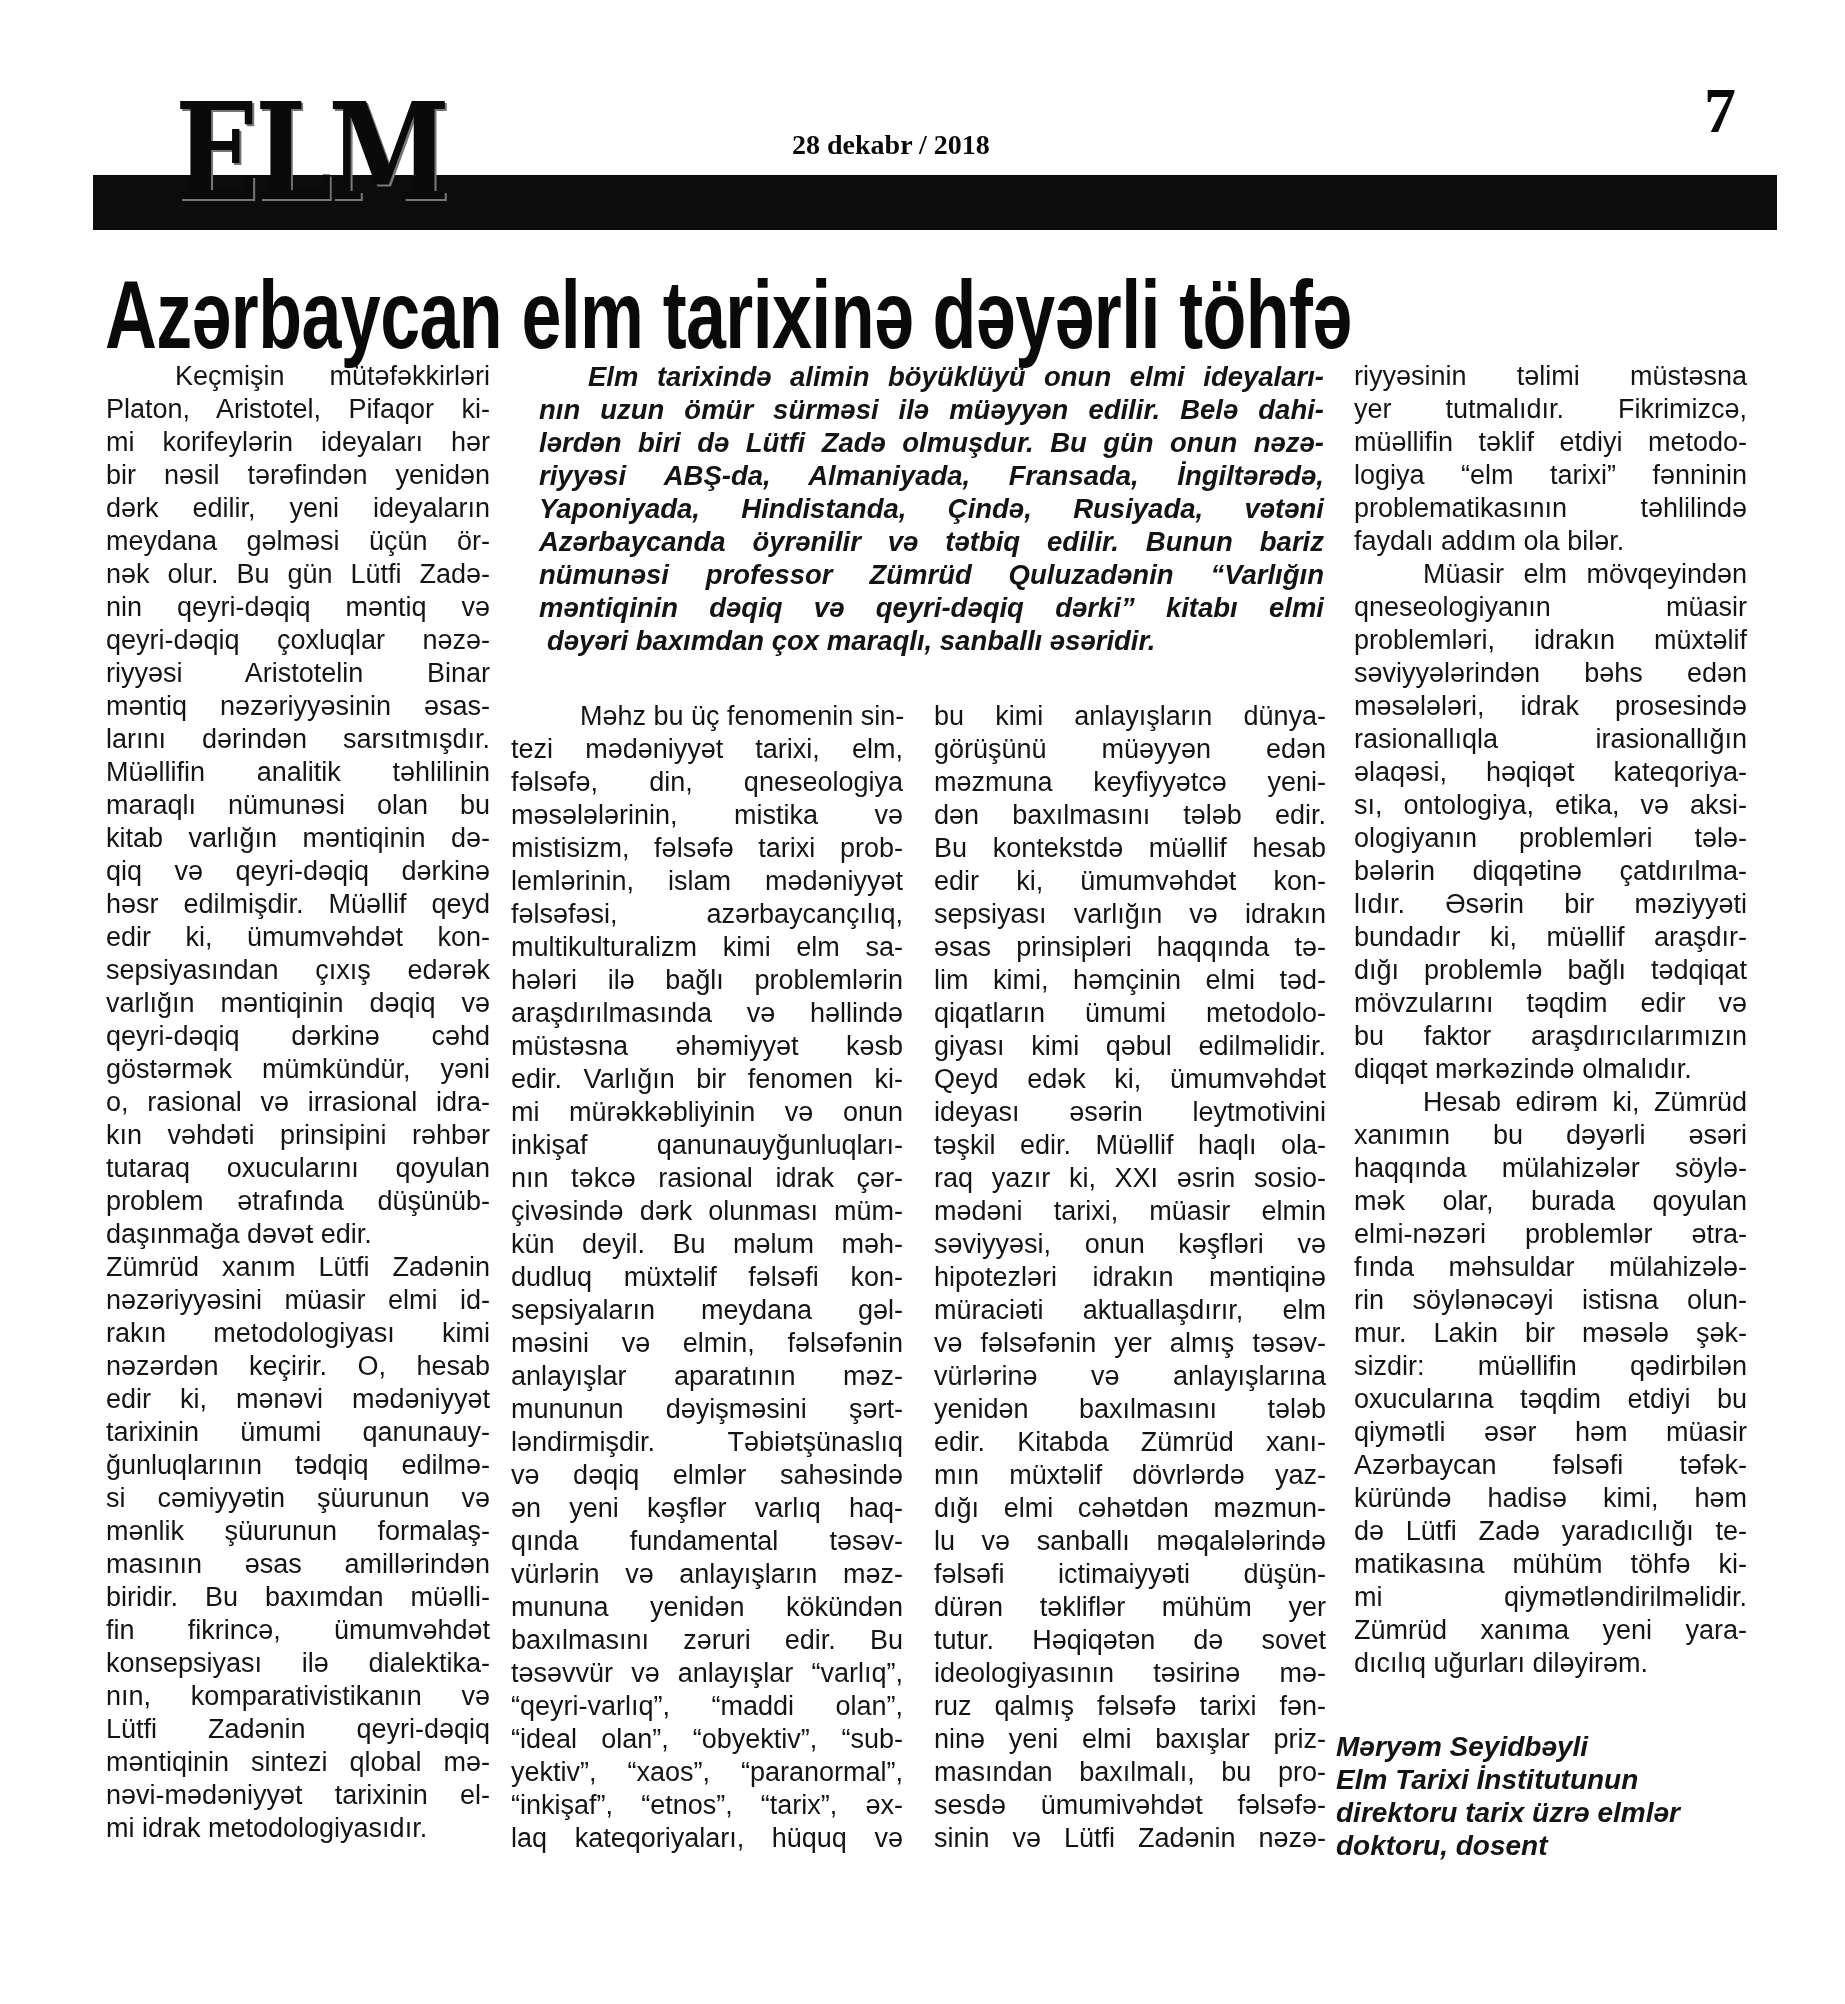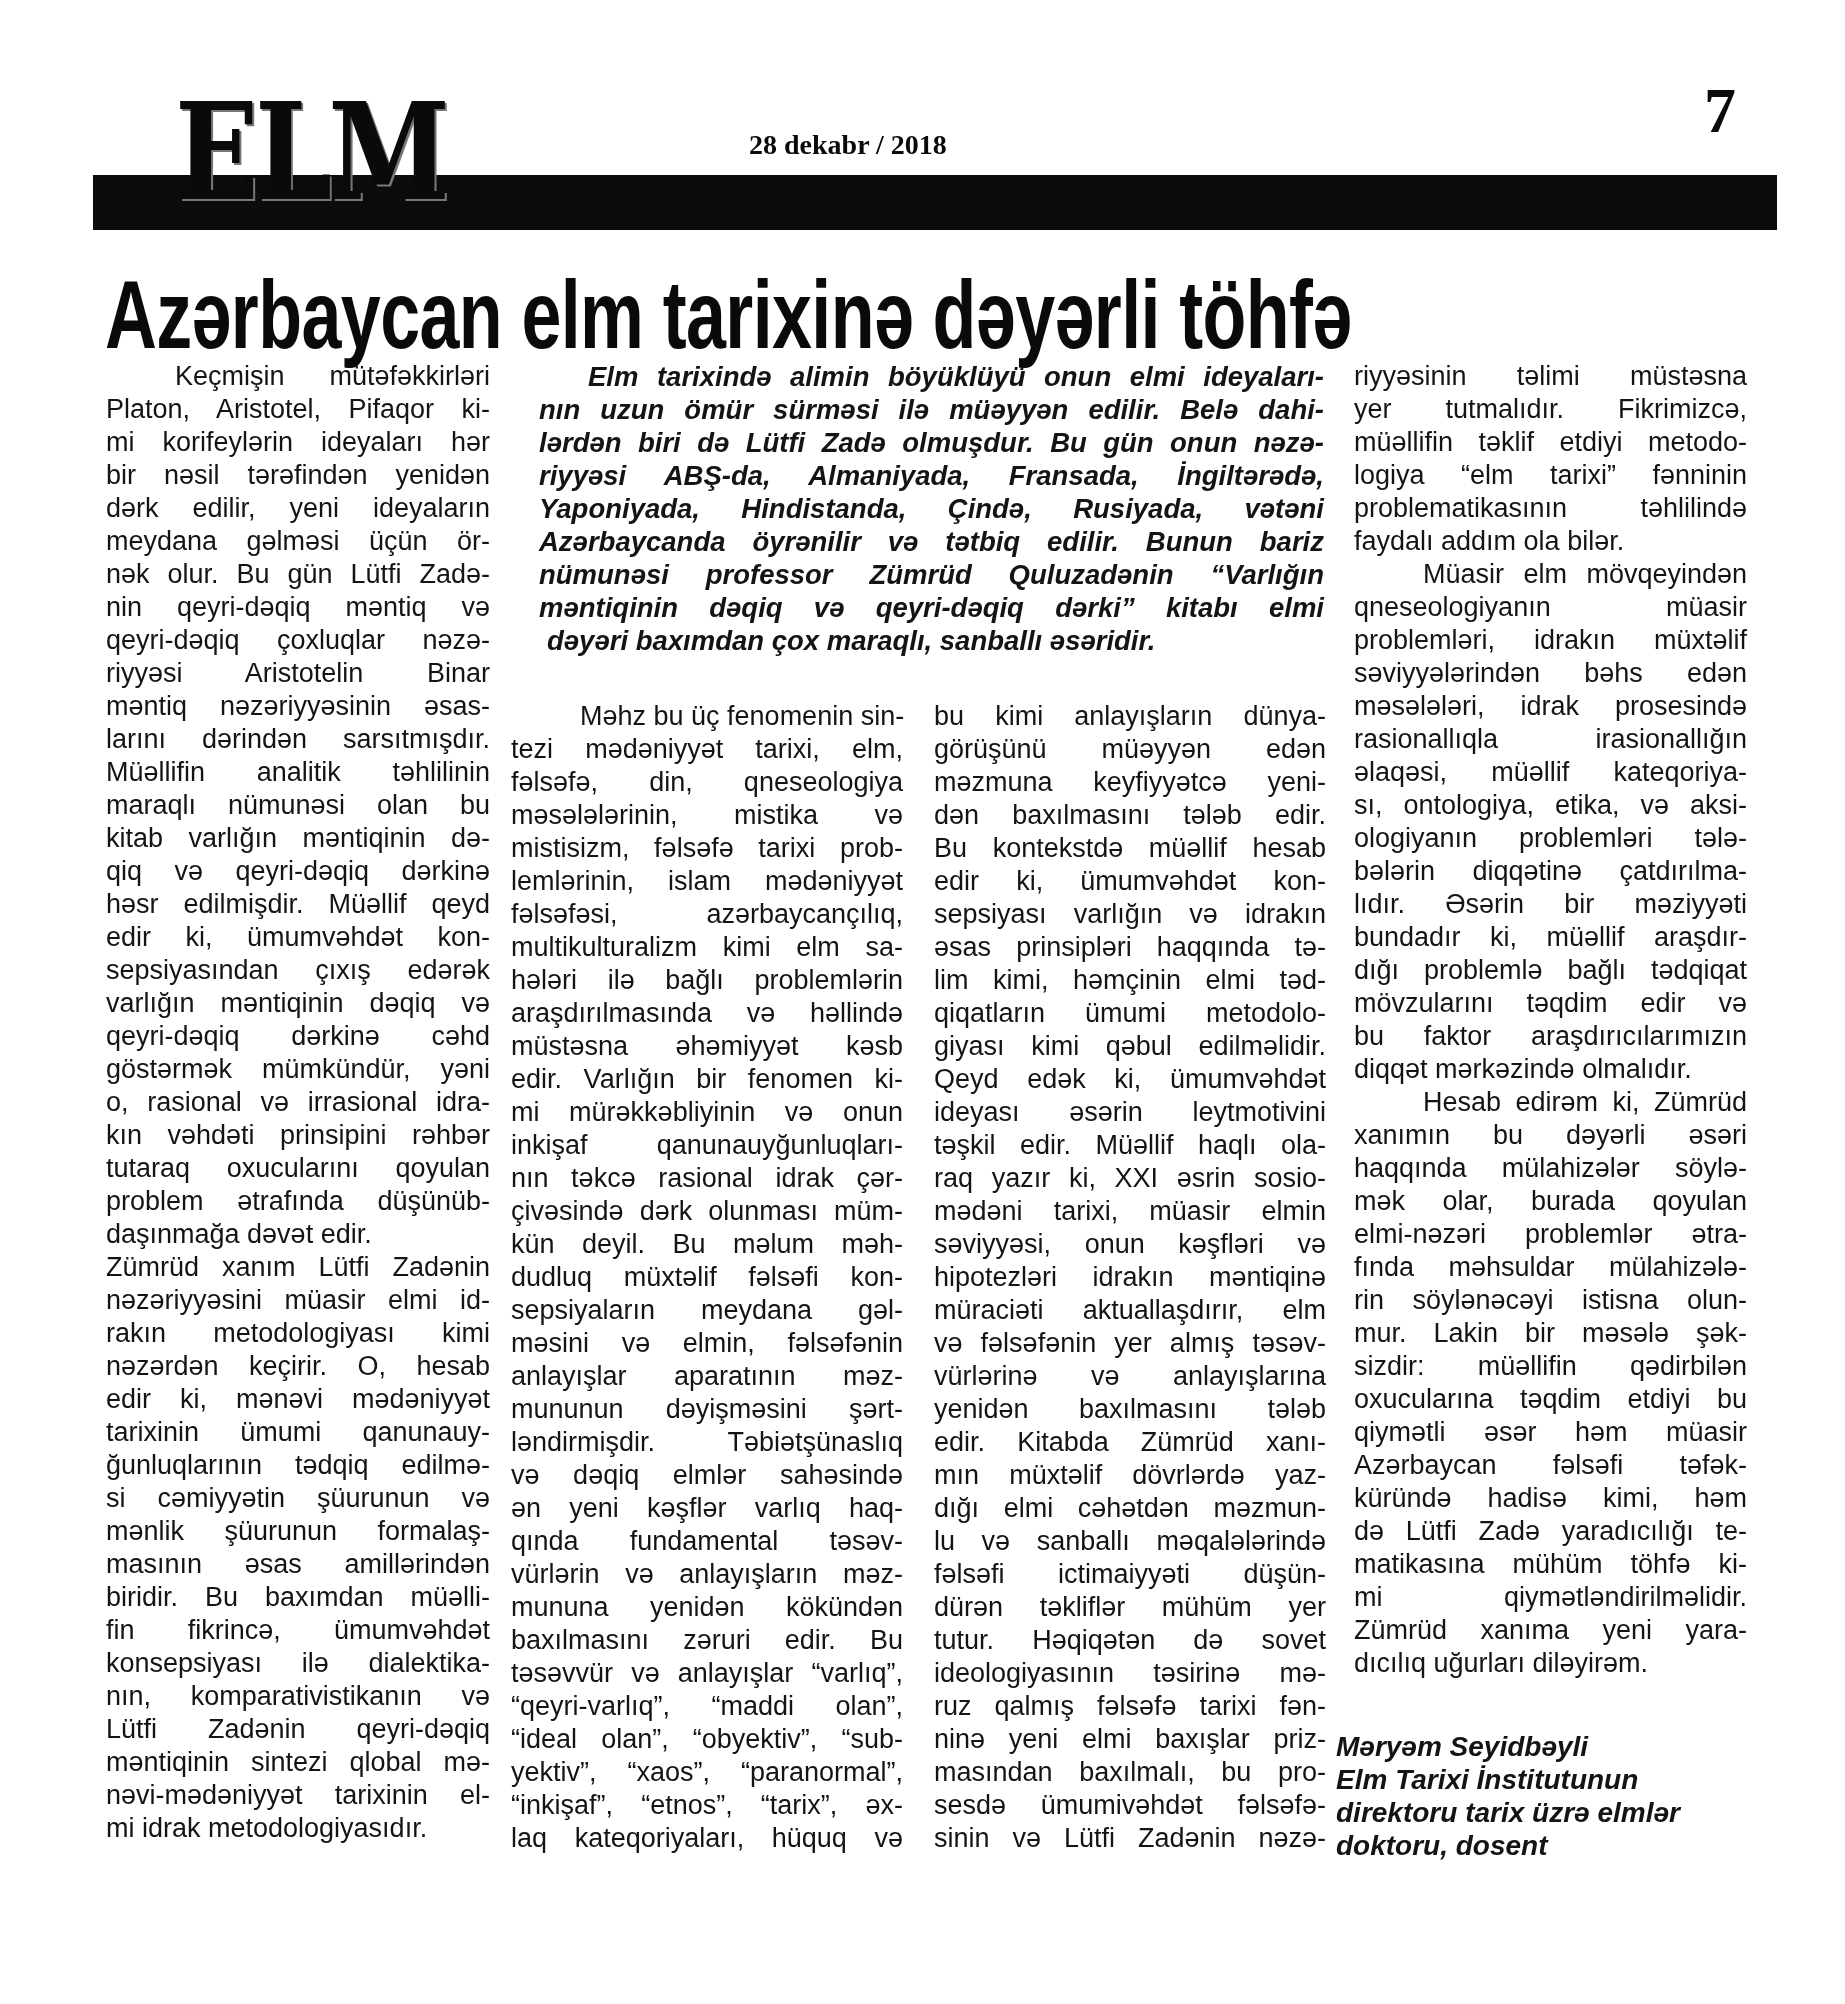--- a/index.html
+++ b/index.html
@@ -7,21 +7,21 @@
 
   
   .masthead-bar { position: absolute; left: 93px; top: 175px; width: 1684px; height: 55px; background: #0c0c0c; }
   .masthead-logo {
     position: absolute; left: 175px; top: 93px; height: 118px;
     font-family: "DejaVu Serif", serif; font-weight: bold; font-size: 134px; line-height: 118px;
     letter-spacing: -4.7px; color: #0a0a0a; transform: scaleX(0.82); transform-origin: left top;
     text-shadow: 2.4px 2.4px 0 #777777;
   }
   .masthead-date {
-    position: absolute; left: 749px; top: 127px;
+    position: absolute; left: 792px; top: 127px;
     font-family: "Liberation Serif", serif; font-weight: bold; font-size: 28px; line-height: 35px; color: #0a0a0a; text-align: center;
   }
   .page-number {
     position: absolute; left: 1704px; top: 79px;
     font-family: "Liberation Serif", serif; font-weight: bold; font-size: 64px; line-height: 64px; color: #0a0a0a;
   }
 
   
   .headline {
     position: absolute; left: 105px; top: 264px; width: 1635px; white-space: nowrap;
@@ -206,21 +206,21 @@
     <span class="line">müəllifin təklif etdiyi metodo-</span>
     <span class="line">logiya “elm tarixi” fənninin</span>
     <span class="line">problematikasının təhlilində</span>
     <span class="line last">faydalı addım ola bilər.</span>
     <span class="line indent">Müasir elm mövqeyindən</span>
     <span class="line">qneseologiyanın müasir</span>
     <span class="line">problemləri, idrakın müxtəlif</span>
     <span class="line">səviyyələrindən bəhs edən</span>
     <span class="line">məsələləri, idrak prosesində</span>
     <span class="line">rasionallıqla irasionallığın</span>
-    <span class="line">əlaqəsi, müəllif kateqoriya-</span>
+    <span class="line">əlaqəsi, həqiqət kateqoriya-</span>
     <span class="line">sı, ontologiya, etika, və aksi-</span>
     <span class="line">ologiyanın problemləri tələ-</span>
     <span class="line">bələrin diqqətinə çatdırılma-</span>
     <span class="line">lıdır. Əsərin bir məziyyəti</span>
     <span class="line">bundadır ki, müəllif araşdır-</span>
     <span class="line">dığı problemlə bağlı tədqiqat</span>
     <span class="line">mövzularını təqdim edir və</span>
     <span class="line">bu faktor araşdırıcılarımızın</span>
     <span class="line last">diqqət mərkəzində olmalıdır.</span>
     <span class="line indent">Hesab edirəm ki, Zümrüd</span>

